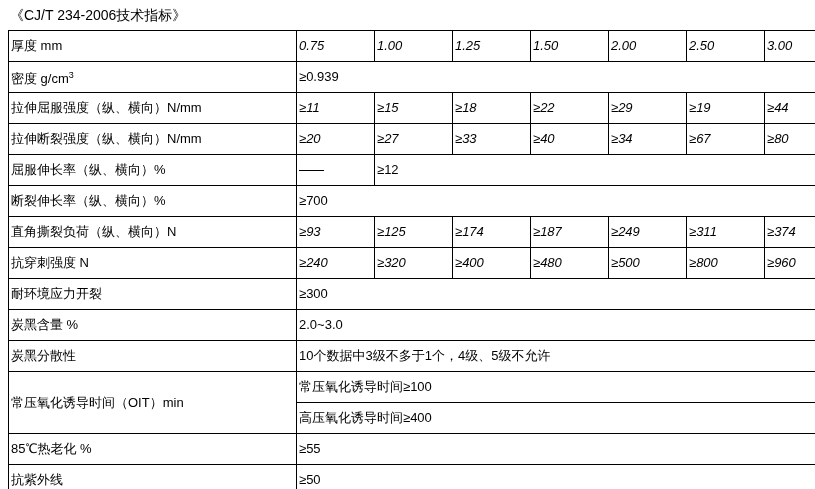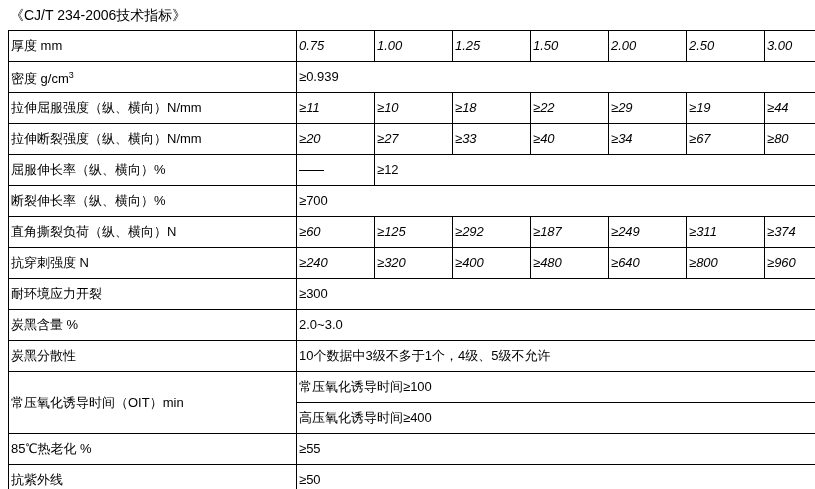--- a/index.html
+++ b/index.html
@@ -81,21 +81,21 @@
       </tr>
 
       <tr>
         <td class="label"><span>密度 g/cm</span><sup>3</sup></td>
         <td colspan="7">≥0.939</td>
       </tr>
 
       <tr>
         <td class="label">拉伸屈服强度（纵、横向）N/mm</td>
         <td class="val">≥11</td>
-        <td class="val">≥10</td>
+        <td class="val">≥15</td>
         <td class="val">≥18</td>
         <td class="val">≥22</td>
         <td class="val">≥29</td>
         <td class="val">≥19</td>
         <td class="val">≥44</td>
       </tr>
 
       <tr>
         <td class="label">拉伸断裂强度（纵、横向）N/mm</td>
         <td class="val">≥20</td>
@@ -113,36 +113,36 @@
         <td colspan="6">≥12</td>
       </tr>
 
       <tr>
         <td class="label">断裂伸长率（纵、横向）%</td>
         <td colspan="7">≥700</td>
       </tr>
 
       <tr>
         <td class="label">直角撕裂负荷（纵、横向）N</td>
-        <td class="val">≥60</td>
+        <td class="val">≥93</td>
         <td class="val">≥125</td>
-        <td class="val">≥292</td>
+        <td class="val">≥174</td>
         <td class="val">≥187</td>
         <td class="val">≥249</td>
         <td class="val">≥311</td>
         <td class="val">≥374</td>
       </tr>
 
       <tr>
         <td class="label">抗穿刺强度 N</td>
         <td class="val">≥240</td>
         <td class="val">≥320</td>
         <td class="val">≥400</td>
         <td class="val">≥480</td>
-        <td class="val">≥640</td>
+        <td class="val">≥500</td>
         <td class="val">≥800</td>
         <td class="val">≥960</td>
       </tr>
 
       <tr>
         <td class="label">耐环境应力开裂</td>
         <td colspan="7">≥300</td>
       </tr>
 
       <tr>

